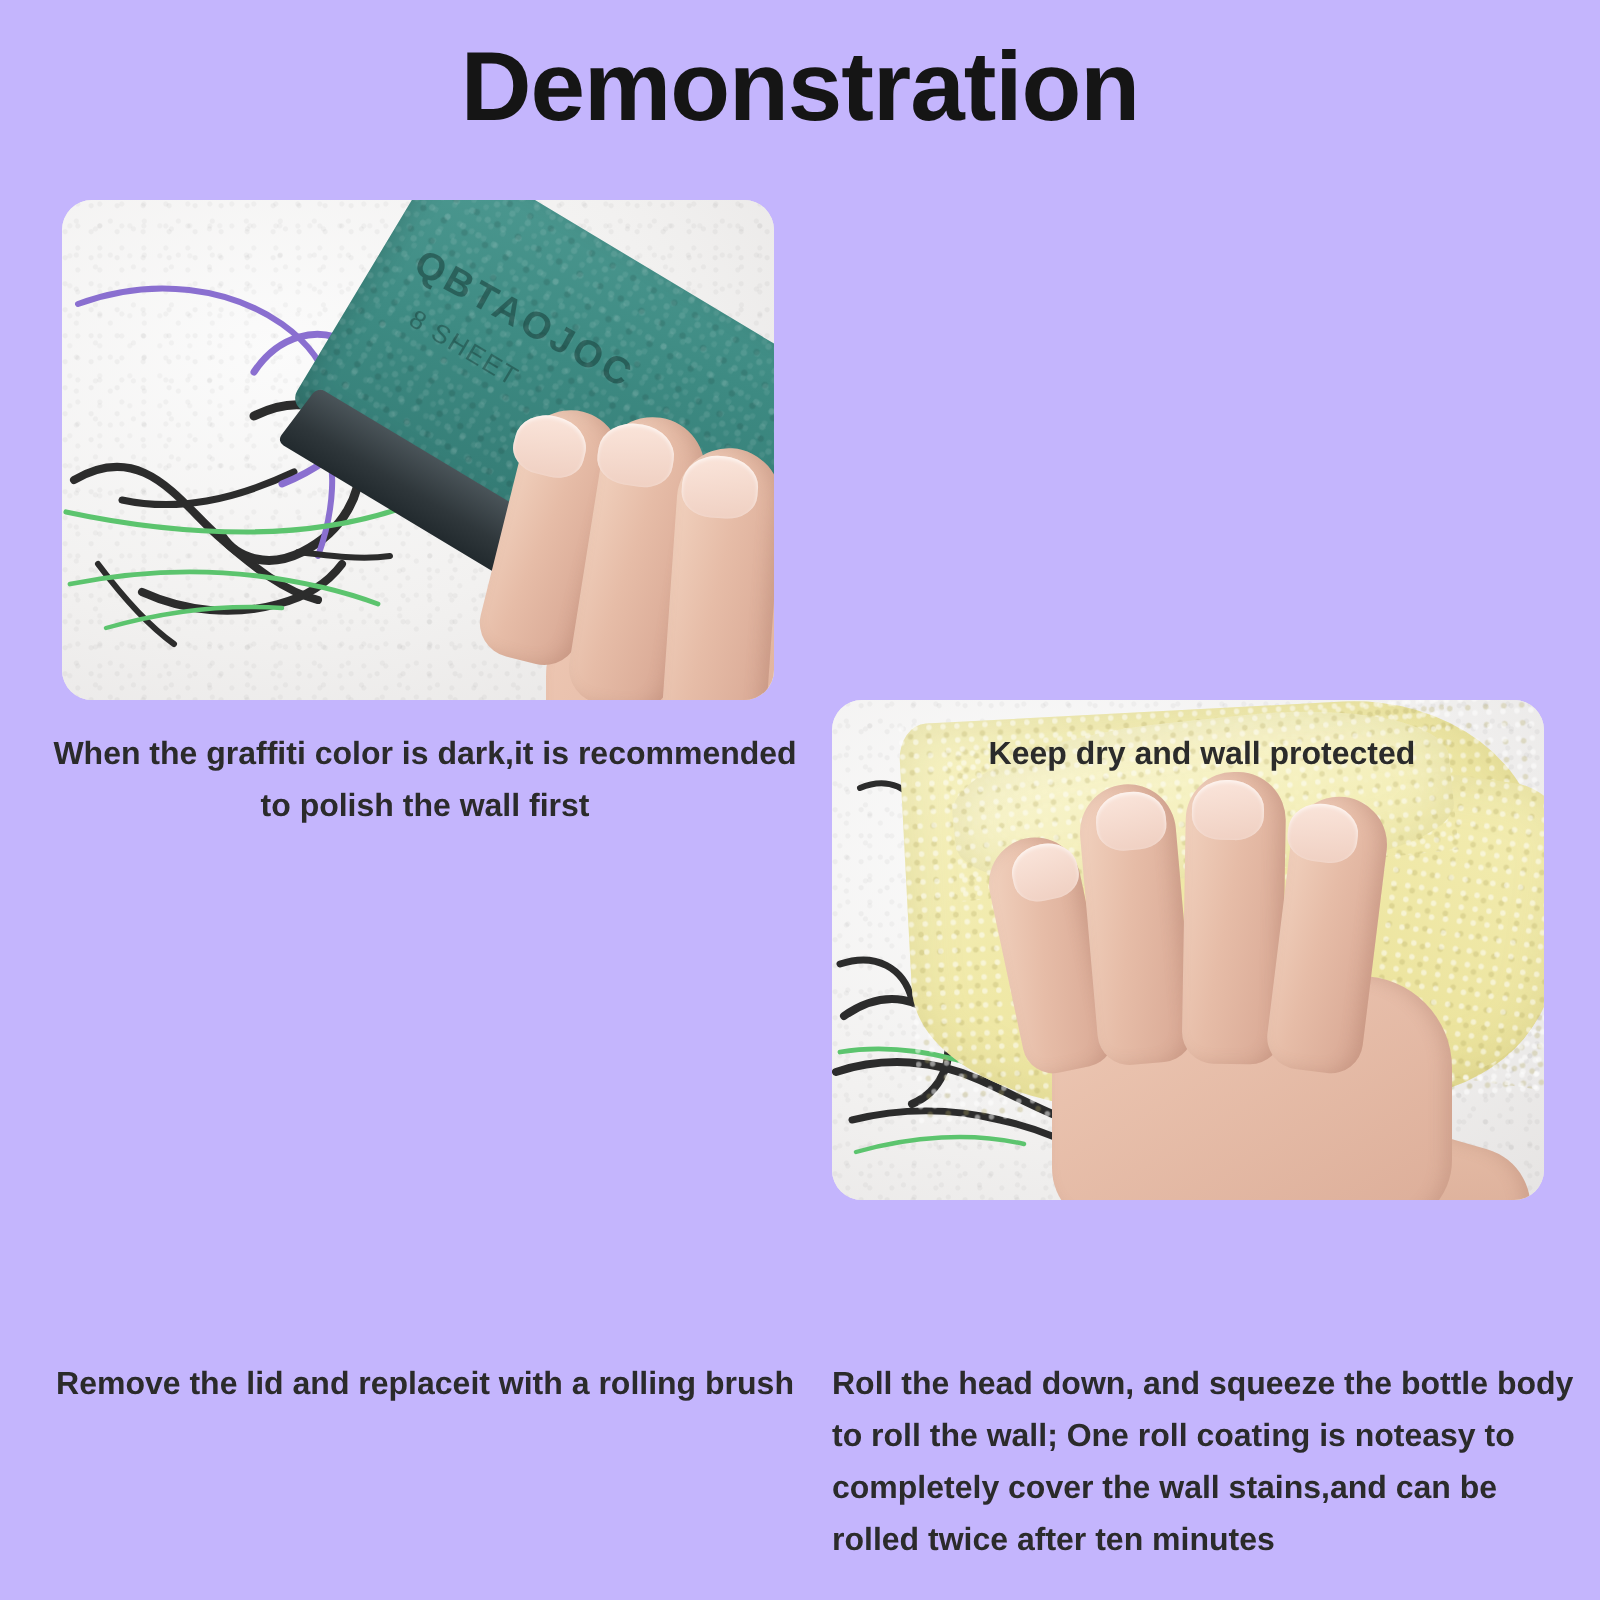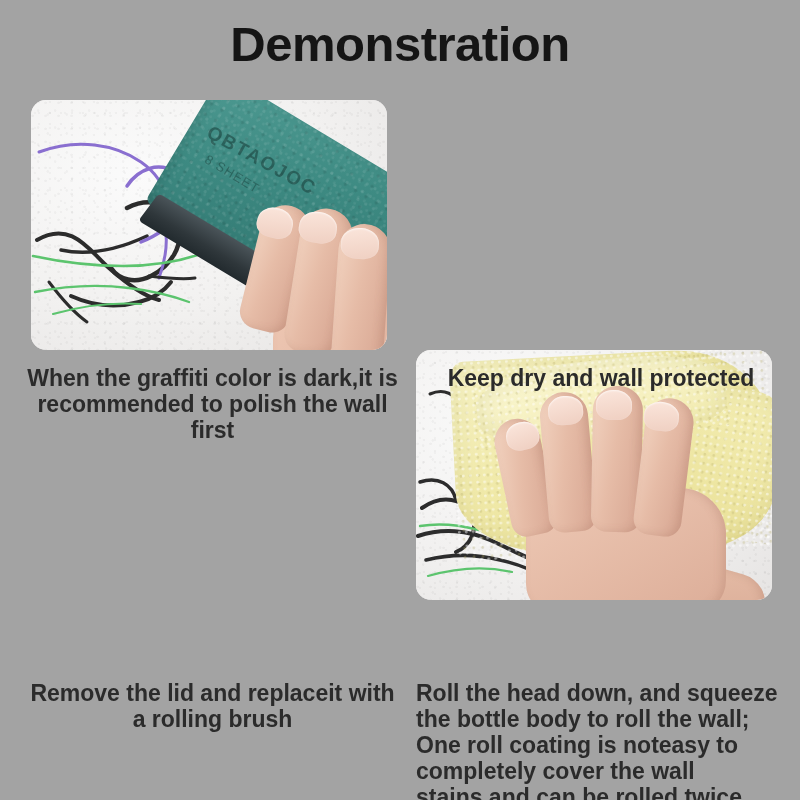--- a/index.html
+++ b/index.html
@@ -2,39 +2,39 @@
 <html><head>
 <meta charset="utf-8">
 <style>
   * { box-sizing: border-box; margin: 0; padding: 0; }
   html, body {
     width: 800px; height: 800px;
     background: #ffffff;
     font-family: "Liberation Sans", sans-serif;
     overflow: hidden;
   }
-  .page { position: relative; width: 800px; height: 800px; background: #a3a3a3; }
+  .page { position: relative; width: 800px; height: 800px; background: #c4b5fd; }
 
   .page-title {
     position: absolute; top: 14px; left: 0; width: 800px;
     text-align: center;
     font-size: 49px; font-weight: bold; color: #151515;
     letter-spacing: -0.5px; line-height: 60px;
   }
 
   
   .panel { position: absolute; }
   .photo {
     position: relative; overflow: hidden;
     border-radius: 15px;
     background: #eceaea;
   }
   .caption {
     position: absolute; left: 0; width: 100%;
-    font-size: 23px; font-weight: bold; color: #2b2b2b;
+    font-size: 16px; font-weight: bold; color: #2b2b2b;
     line-height: 26px;
   }
   .cap-center { text-align: center; }
   .cap-left { text-align: left; }
 
   #panel-1 { left: 31px;  top: 100px; width: 356px; height: 250px; }
   #panel-2 { left: 416px; top: 100px; width: 356px; height: 250px; }
 
   #caption-1 { left: 25px;  top: 365px; width: 375px; }
   #caption-2 { left: 416px; top: 365px; width: 370px; }

